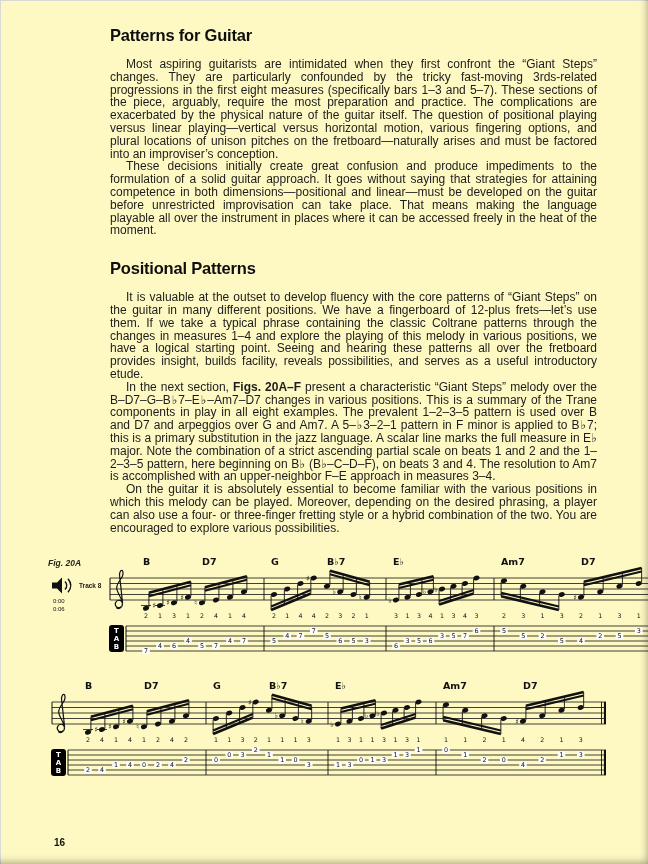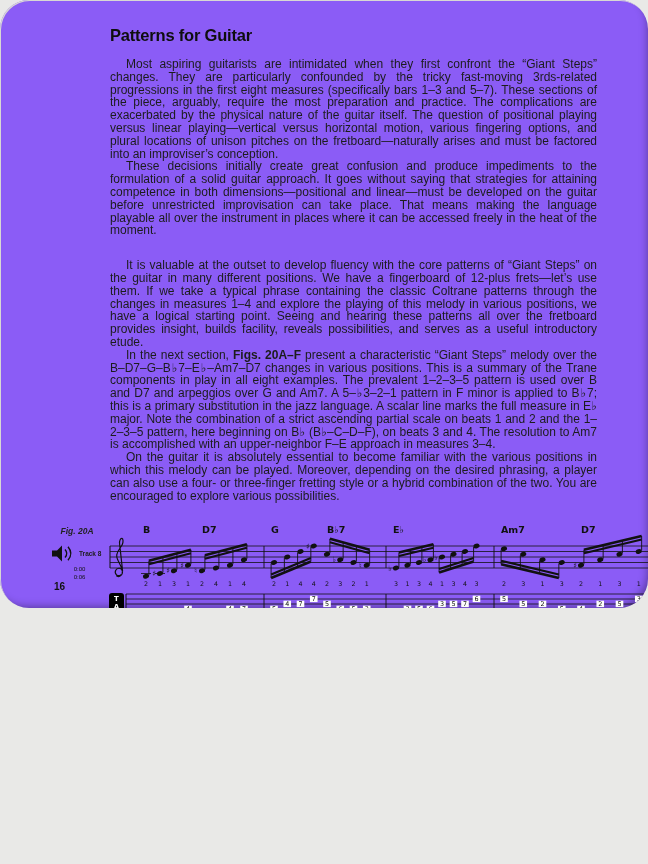--- a/index.html
+++ b/index.html
@@ -1,28 +1,27 @@
 <!DOCTYPE html>
 <html><head>
 <meta charset="utf-8">
 <style>
   html,body{margin:0;padding:0;background:#e9e9e7;}
   .page{
-    position:relative;width:648px;height:608px;background:#8b5cf6;
+    position:relative;width:648px;height:864px;background:#fef9c3;
     font-family:"Liberation Sans",sans-serif;color:#1c1c1c;overflow:hidden;
     box-shadow:inset -5px -6px 9px -5px rgba(0,0,0,.38), inset 1px 1px 0 #d8d8d4;
-    border-radius:29px;
   }
   .content{position:absolute;top:26px;left:110px;width:487px;}
   h1.sec-heading{font-size:16.5px;font-weight:bold;margin:0 0 13px 0;color:#0e0e0e;letter-spacing:-0.2px;}
   .sec2{margin-top:22px;}
   p.body-para{font-size:12px;line-height:12.8px;text-align:justify;text-indent:16px;margin:0;}
   .figures{margin-left:-62px;margin-top:22px;width:616px;}
   .figure-row{display:flex;margin-bottom:16px;}
-  .fig-left{width:58px;flex:none;padding-top:2px;text-align:center;}
+  .fig-left{width:58px;flex:none;padding-top:2px;}
   .fig-label{font-size:8.5px;font-style:italic;font-weight:bold;color:#222;}
   .audio-block{margin-top:7px;margin-left:2px;}
   .audio-row{display:flex;align-items:center;gap:3px;}
   .track-name{font-size:6.5px;font-weight:bold;}
   .audio-times{font-size:6px;line-height:7.5px;margin-top:2px;margin-left:3px;color:#111;}
   .fig-svg-wrap{flex:none;}
   .page-number{position:absolute;left:54px;bottom:16px;font-size:10px;font-weight:bold;color:#111;margin-top:36px;}
 </style>
 </head>
 <body>
@@ -30,20 +29,21 @@
 <div class="page">
   <main class="content">
     <section>
       <h1 class="sec-heading">Patterns for Guitar</h1>
       <div class="paras">
           <p class="body-para"><span>Most aspiring guitarists are intimidated when they first confront the “Giant Steps” changes. They are particularly confounded by the tricky fast-moving 3rds-related progressions in the first eight measures (specifically bars 1–3 and 5–7). These sections of the piece, arguably, require the most preparation and practice. The complications are exacerbated by the physical nature of the guitar itself. The question of positional playing versus linear playing—vertical versus horizontal motion, various fingering options, and plural locations of unison pitches on the fretboard—naturally arises and must be factored into an improviser’s conception.</span></p>
           <p class="body-para"><span>These decisions initially create great confusion and produce impediments to the formulation of a solid guitar approach. It goes without saying that strategies for attaining competence in both dimensions—positional and linear—must be developed on the guitar before unrestricted improvisation can take place. That means making the language playable all over the instrument in places where it can be accessed freely in the heat of the moment.</span></p>
         </div>
     </section>
     <section class="sec2">
+      <h1 class="sec-heading">Positional Patterns</h1>
       <div class="paras">
           <p class="body-para"><span>It is valuable at the outset to develop fluency with the core patterns of “Giant Steps” on the guitar in many different positions. We have a fingerboard of 12-plus frets—let’s use them. If we take a typical phrase containing the classic Coltrane patterns through the changes in measures 1–4 and explore the playing of this melody in various positions, we have a logical starting point. Seeing and hearing these patterns all over the fretboard provides insight, builds facility, reveals possibilities, and serves as a useful introductory etude.</span></p>
           <p class="body-para"><span>In the next section, </span><b>Figs. 20A–F</b><span> present a characteristic “Giant Steps” melody over the B–D7–G–B♭7–E♭–Am7–D7 changes in various positions. This is a summary of the Trane components in play in all eight examples. The prevalent 1–2–3–5 pattern is used over B and D7 and arpeggios over G and Am7. A 5–♭3–2–1 pattern in F minor is applied to B♭7; this is a primary substitution in the jazz language. A scalar line marks the full measure in E♭ major. Note the combination of a strict ascending partial scale on beats 1 and 2 and the 1–2–3–5 pattern, here beginning on B♭ (B♭–C–D–F), on beats 3 and 4. The resolution to Am7 is accomplished with an upper-neighbor F–E approach in measures 3–4.</span></p>
           <p class="body-para"><span>On the guitar it is absolutely essential to become familiar with the various positions in which this melody can be played. Moreover, depending on the desired phrasing, a player can also use a four- or three-finger fretting style or a hybrid combination of the two. You are encouraged to explore various possibilities.</span></p>
         </div>
     </section>
     <div class="figures" id="figures">
         <div class="figure-row">
           <div class="fig-left">
             <div class="fig-label">Fig. 20A</div>

